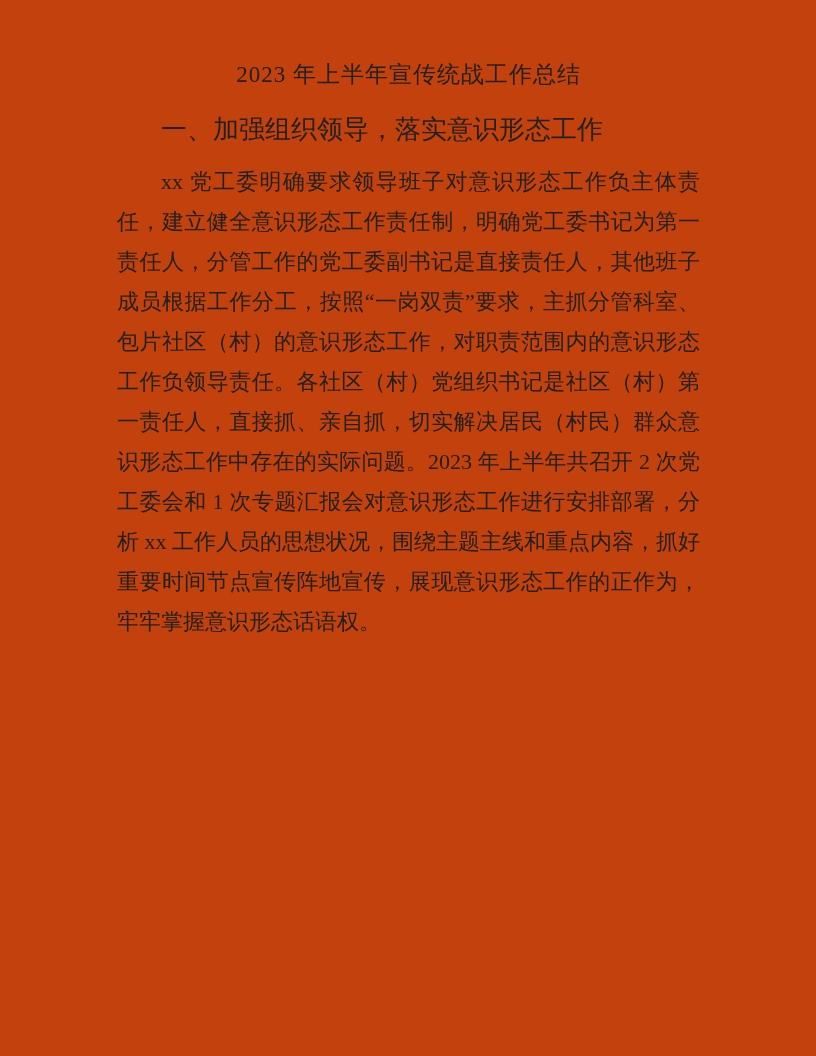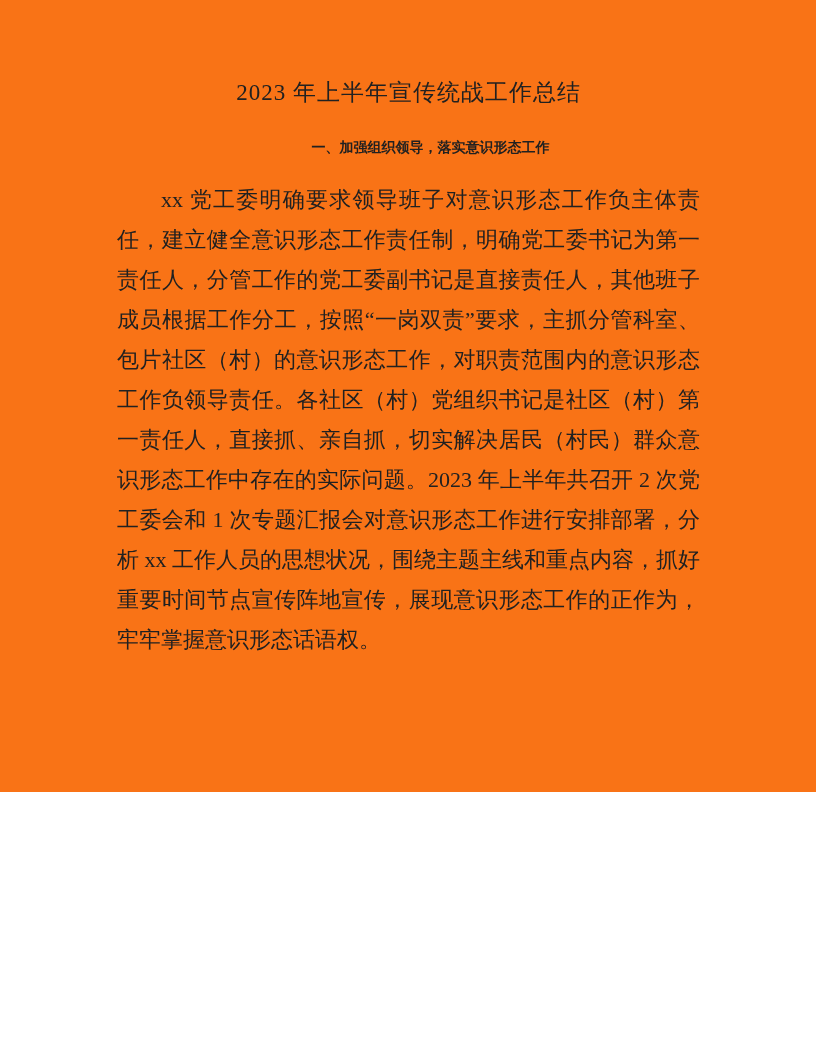--- a/index.html
+++ b/index.html
@@ -10,46 +10,46 @@
   body {
     width: 816px;
     height: 1056px;
     overflow: hidden;
     font-family: "Liberation Serif", "DejaVu Serif", serif;
     color: #212121;
   }
   .page {
     box-sizing: border-box;
     width: 816px;
-    height: 792px;
-    background: #f97316;
-    padding: 72px 116px 40px 117px;
+    height: 1056px;
+    background: #c2410c;
+    padding: 54px 116px 40px 117px;
   }
   .doc-title {
     font-size: 23px;
     font-weight: normal;
     text-align: center;
     line-height: 42px;
     margin: 0 0 10px 0;
     letter-spacing: 1px;
   }
   .para {
     font-size: 22px;
     line-height: 40px;
     text-align: justify;
     text-indent: 44px;
     margin: 0;
     word-break: break-all;
   }
   .section-heading {
-    font-size: 14px;
-    font-weight: bold;
+    font-size: 26px;
+    font-weight: normal;
     line-height: 40px;
     text-indent: 44px;
-    text-align: center;
+    text-align: left;
     margin: 14px 0 12px 0;
   }
 </style>
 </head>
 <body>
 
 <div class="page">
   <h1 class="doc-title">2023 年上半年宣传统战工作总结</h1>
 
 

